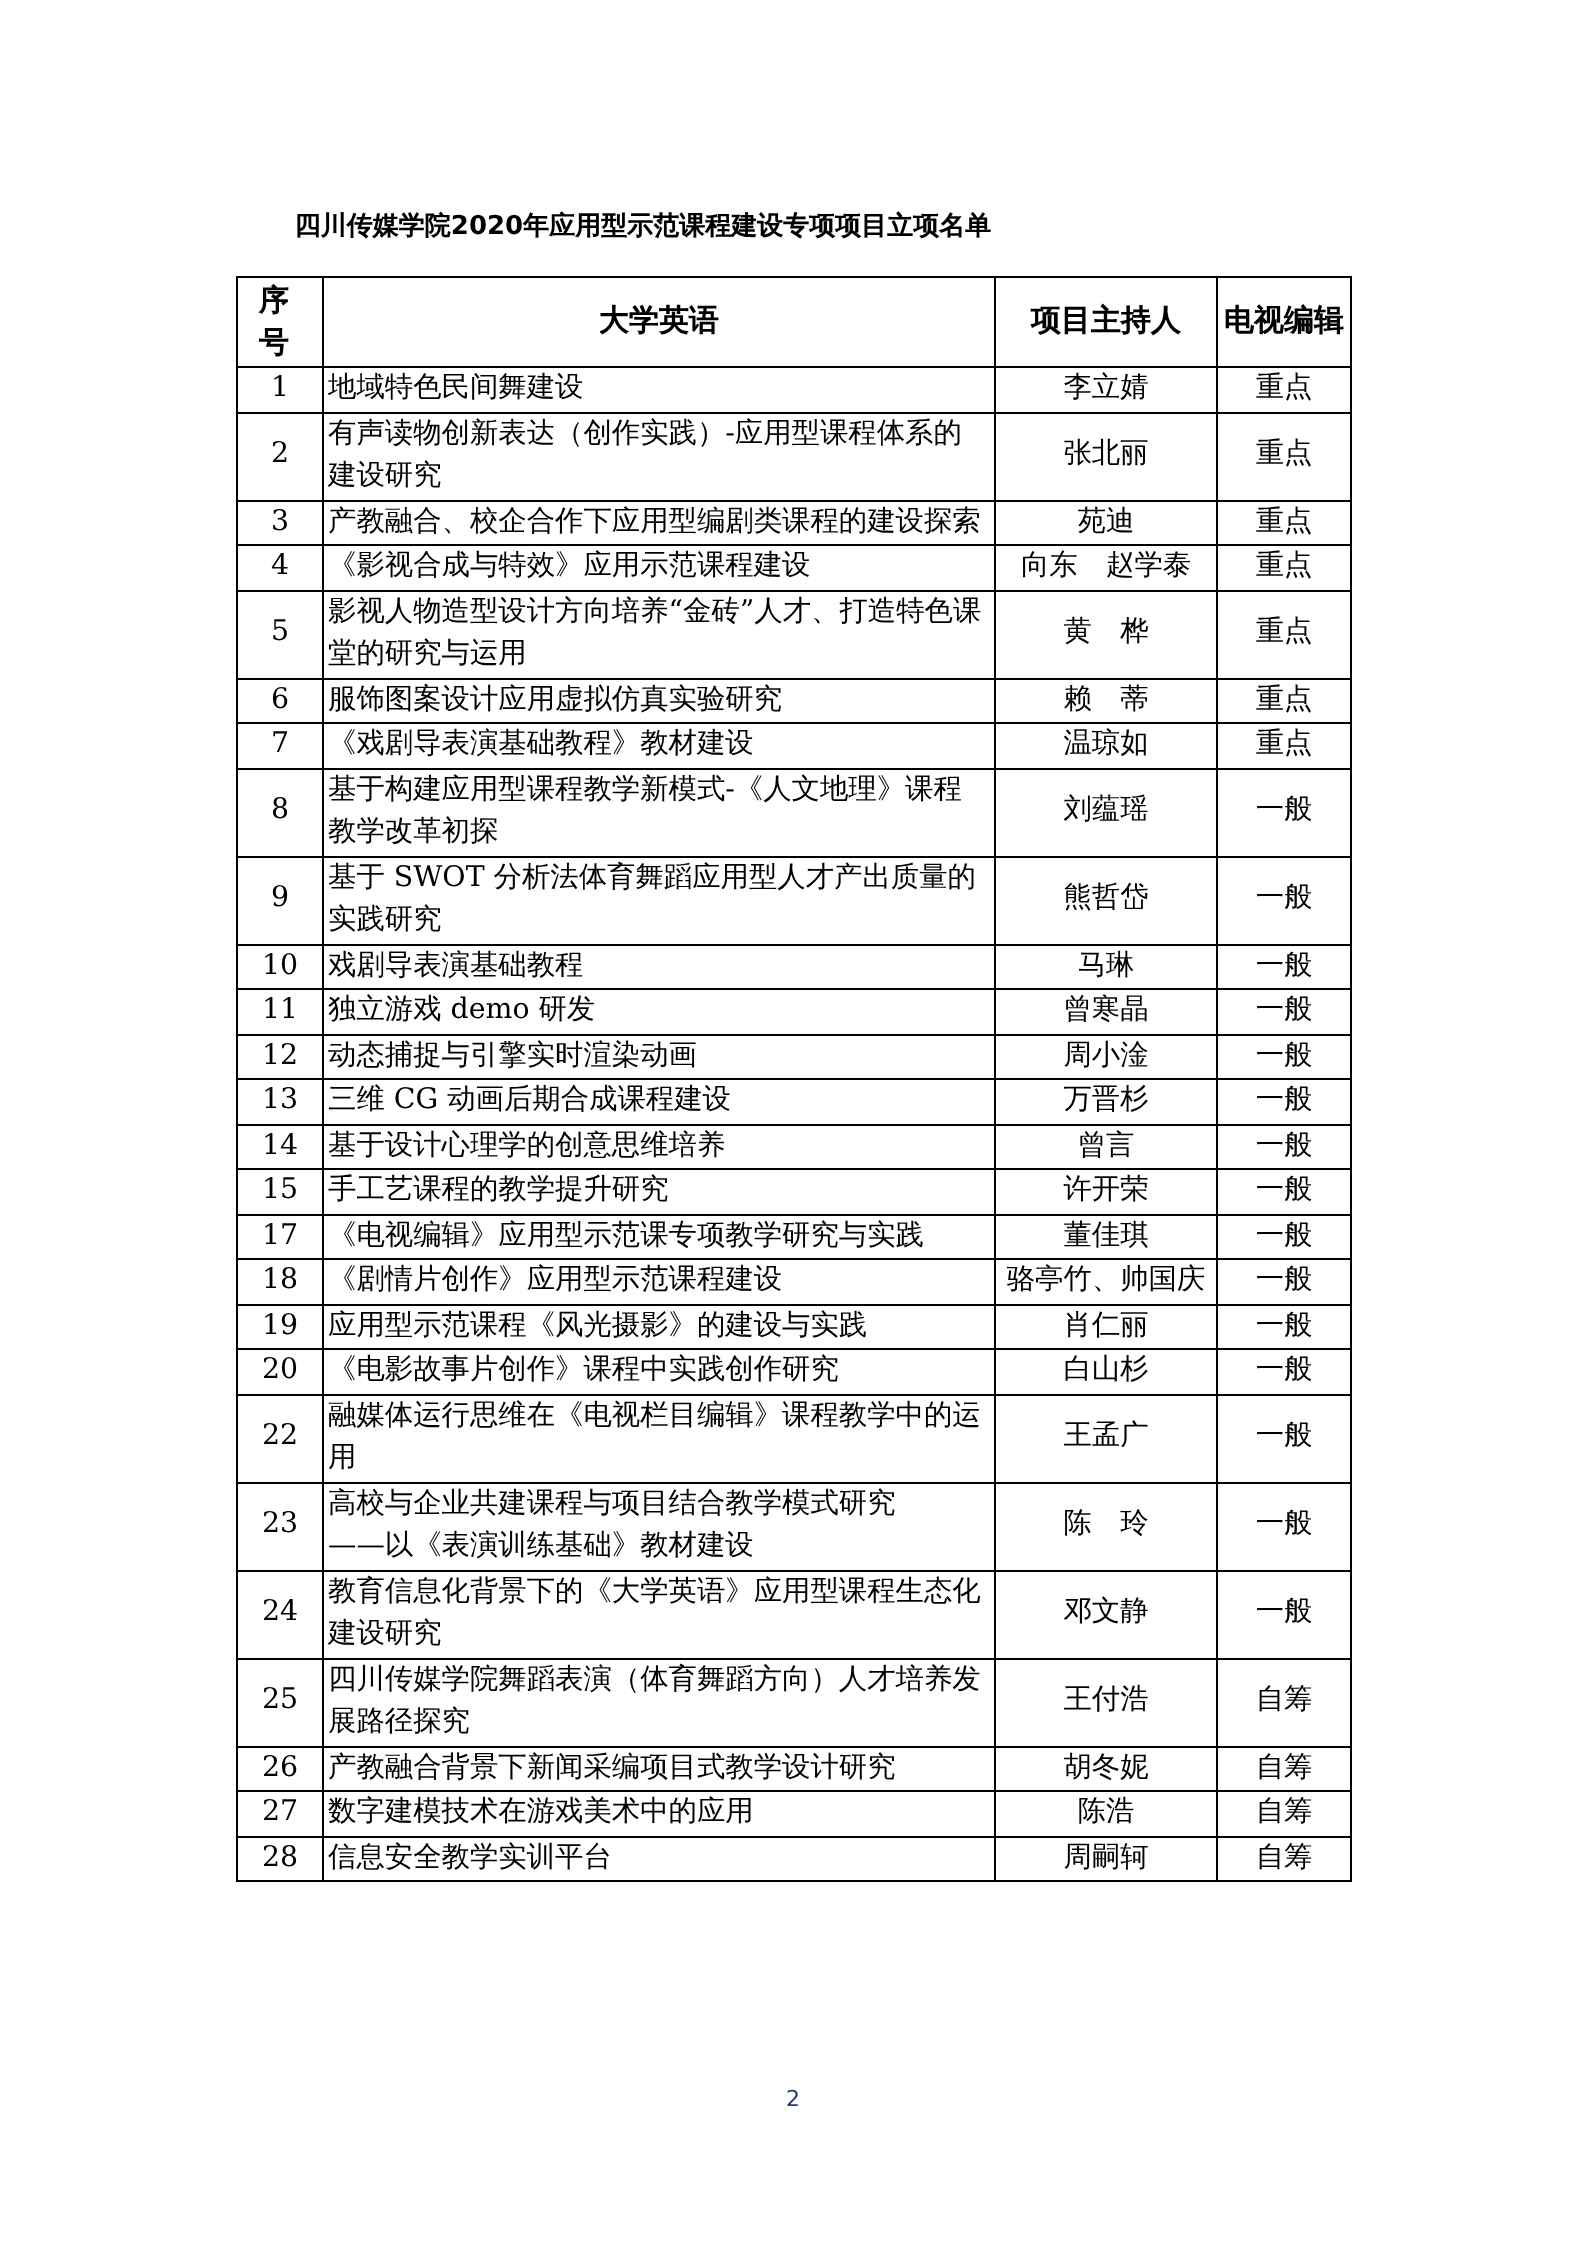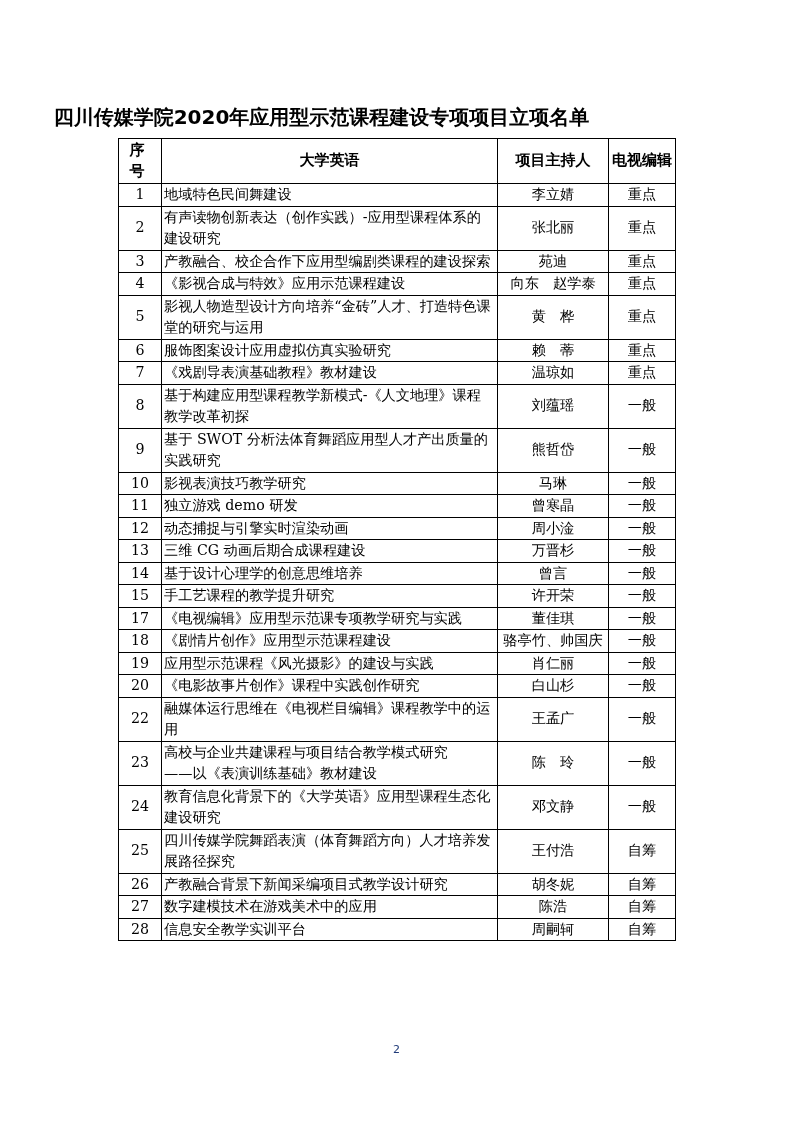--- a/index.html
+++ b/index.html
@@ -1,20 +1,20 @@
 <!DOCTYPE html>
 <html><head>
 <meta charset="utf-8">
 <style>
   html, body { margin:0; padding:0; background:#ffffff; }
   body { width:793px; height:1122px; position:relative; overflow:hidden;
          font-family:"DejaVu Serif","Liberation Serif",serif; color:#000; }
   .title { position:absolute; left:0; width:643px; top:104px; text-align:center;
            font-family:"DejaVu Sans","Liberation Sans",sans-serif; font-weight:bold;
-           font-size:20px; letter-spacing:0px; }
+           font-size:13px; letter-spacing:0px; }
   table.list { position:absolute; left:118px; top:138px; border-collapse:collapse;
                table-layout:fixed; width:557px; }
   table.list td, table.list th { border:1px solid #000; padding:0 2px; font-size:14.2px;
                line-height:21.5px; vertical-align:middle; }
   table.list th { height:44px; font-family:"DejaVu Sans","Liberation Sans",sans-serif;
                font-weight:bold; font-size:15px; text-align:center; }
   table.list th.c-no { letter-spacing:6px; }
   td.c-no { text-align:center; }
   td.c-name { text-align:left; }
   td.c-host { text-align:center; }
@@ -94,21 +94,21 @@
         <td class="c-cat">一般</td>
       </tr>
       <tr class="double">
         <td class="c-no">9</td>
         <td class="c-name" style="white-space: pre-line;">基于 SWOT 分析法体育舞蹈应用型人才产出质量的实践研究</td>
         <td class="c-host">熊哲岱</td>
         <td class="c-cat">一般</td>
       </tr>
       <tr class="single">
         <td class="c-no">10</td>
-        <td class="c-name" style="white-space: pre-line;">影视表演技巧教学研究</td>
+        <td class="c-name" style="white-space: pre-line;">戏剧导表演基础教程</td>
         <td class="c-host">马琳</td>
         <td class="c-cat">一般</td>
       </tr>
       <tr class="single">
         <td class="c-no">11</td>
         <td class="c-name" style="white-space: pre-line;">独立游戏 demo 研发</td>
         <td class="c-host">曾寒晶</td>
         <td class="c-cat">一般</td>
       </tr>
       <tr class="single">

